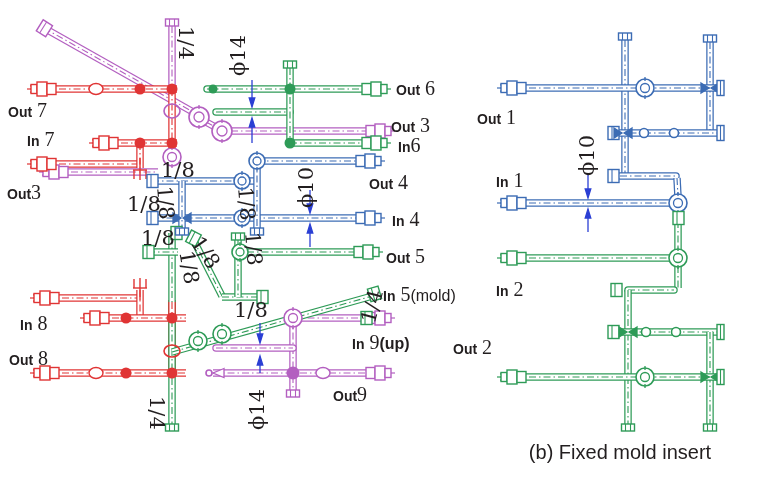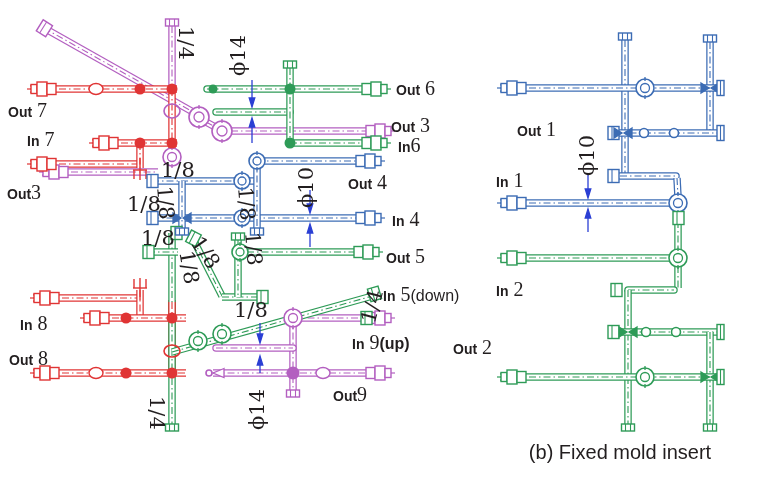--- a/index.html
+++ b/index.html
@@ -464,41 +464,41 @@
     </svg>
   <div id="labels">
       <div class="plabel" style="left: 8px; top: 100px;"><span class="pw">Out</span><span class="pn"> 7</span></div>
       <div class="plabel" style="left: 27px; top: 129px;"><span class="pw">In</span><span class="pn"> 7</span></div>
       <div class="plabel" style="left: 7px; top: 182px;"><span class="pw">Out</span><span class="pn">3</span></div>
       <div class="plabel" style="left: 20px; top: 313px; text-align: center;"><span class="pw">In</span><span class="pn"> 8</span></div>
       <div class="plabel" style="left: 9px; top: 348px;"><span class="pw">Out</span><span class="pn"> 8</span></div>
       <div class="plabel" style="left: 396px; top: 78px;"><span class="pw">Out</span><span class="pn"> 6</span></div>
       <div class="plabel" style="left: 391px; top: 115px;"><span class="pw">Out</span><span class="pn"> 3</span></div>
       <div class="plabel" style="left: 398px; top: 135px;"><span class="pw">In</span><span class="pn">6</span></div>
-      <div class="plabel" style="left: 348px; top: 172px;"><span class="pw">Out</span><span class="pn"> 4</span></div>
+      <div class="plabel" style="left: 369px; top: 172px;"><span class="pw">Out</span><span class="pn"> 4</span></div>
       <div class="plabel" style="left: 392px; top: 209px;"><span class="pw">In</span><span class="pn"> 4</span></div>
       <div class="plabel" style="left: 386px; top: 246px;"><span class="pw">Out</span><span class="pn"> 5</span></div>
-      <div class="plabel" style="left: 383px; top: 284px;"><span class="pw">In</span><span class="pn"> 5</span><span class="pp">(down)</span></div>
+      <div class="plabel" style="left: 383px; top: 284px;"><span class="pw">In</span><span class="pn"> 5</span><span class="pp">(mold)</span></div>
       <div class="plabel" style="left: 352px; top: 332px;"><span class="pw">In</span><span class="pn"> 9</span><span class="pp b">(up)</span></div>
       <div class="plabel" style="left: 333px; top: 384px;"><span class="pw">Out</span><span class="pn">9</span></div>
       <div class="dlabel" style="left: 196px; top: 26px; transform: rotate(90deg);">1/4</div>
       <div class="dlabel" style="left: 228px; top: 76px; transform: rotate(-90deg);">ϕ14</div>
       <div class="dlabel" style="left: 296px; top: 208px; transform: rotate(-90deg);">ϕ10</div>
       <div class="dlabel" style="left: 161px; top: 160px;">1/8</div>
       <div class="dlabel" style="left: 127px; top: 194px;">1/8</div>
       <div class="dlabel" style="left: 174px; top: 185px; transform: rotate(85deg);">1/8</div>
       <div class="dlabel" style="left: 255px; top: 186px; transform: rotate(85deg);">1/8</div>
       <div class="dlabel" style="left: 141px; top: 228px;">1/8</div>
       <div class="dlabel" style="left: 204px; top: 233px; transform: rotate(55deg);">1/8</div>
       <div class="dlabel" style="left: 196px; top: 249px; transform: rotate(80deg);">1/8</div>
       <div class="dlabel" style="left: 262px; top: 231px; transform: rotate(85deg);">1/8</div>
       <div class="dlabel" style="left: 234px; top: 300px;">1/8</div>
       <div class="dlabel" style="left: 358px; top: 320px; transform: rotate(-75deg);">1/4</div>
       <div class="dlabel" style="left: 167px; top: 396px; transform: rotate(90deg);">1/4</div>
       <div class="dlabel" style="left: 247px; top: 430px; transform: rotate(-90deg);">ϕ14</div>
-      <div class="plabel" style="left: 477px; top: 119px; margin-left: 40px;"><span class="pw">Out</span><span class="pn"> 1</span></div>
+      <div class="plabel" style="left: 477px; top: 107px;"><span class="pw">Out</span><span class="pn"> 1</span></div>
       <div class="plabel" style="left: 496px; top: 170px;"><span class="pw">In</span><span class="pn"> 1</span></div>
       <div class="plabel" style="left: 496px; top: 279px;"><span class="pw">In</span><span class="pn"> 2</span></div>
       <div class="plabel" style="left: 453px; top: 337px;"><span class="pw">Out</span><span class="pn"> 2</span></div>
       <div class="dlabel" style="left: 577px; top: 176px; transform: rotate(-90deg);">ϕ10</div>
     </div>
   <div class="caption" style="left:420px;width:400px">(b) Fixed mold insert</div>
 </div>
 
 </body></html>

